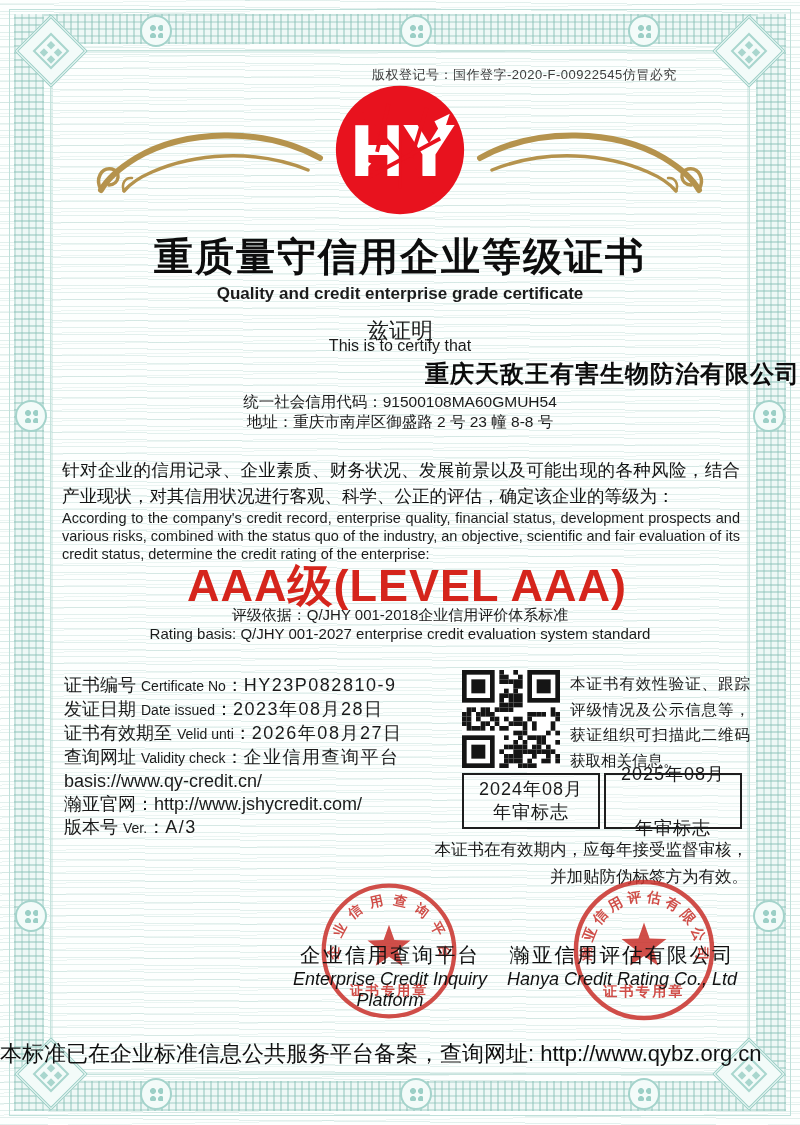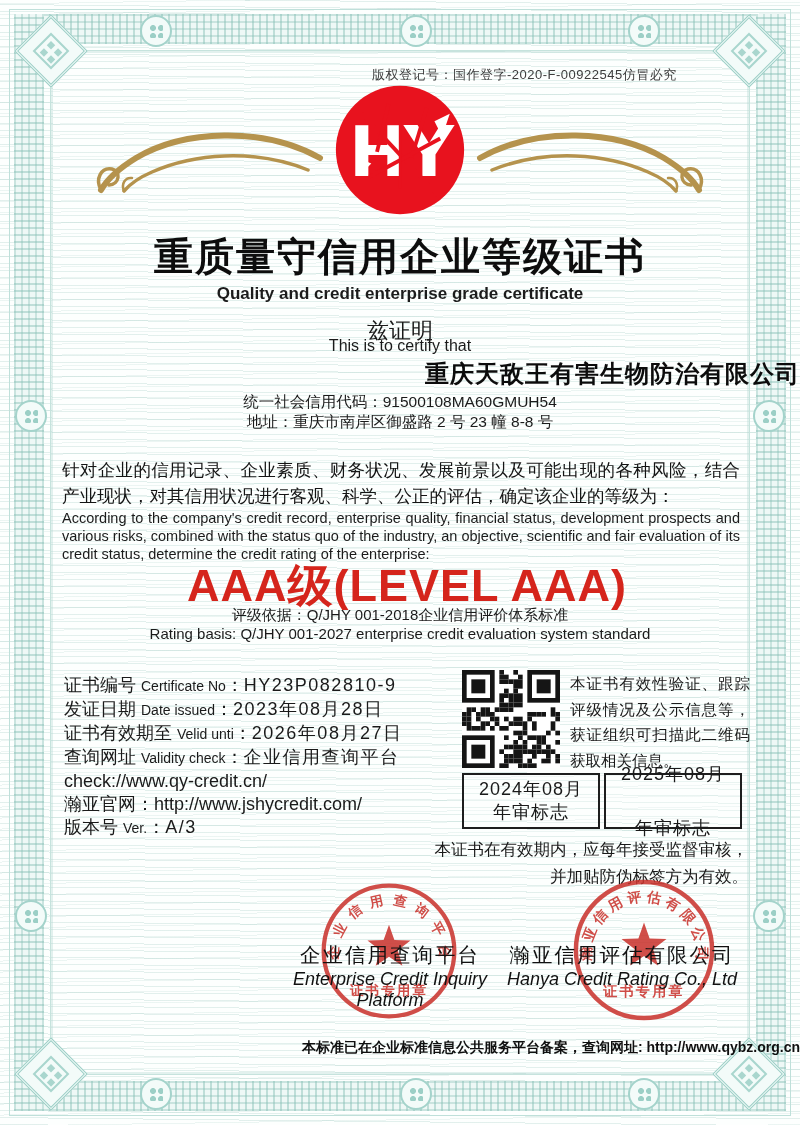--- a/index.html
+++ b/index.html
@@ -76,21 +76,21 @@
   .yb1{left:462px;} .yb2{left:604px;gap:33px;}
   .supervision{right:52px;top:836px;text-align:right;font-size:16.5px;line-height:27px;}
   .seal{position:absolute;opacity:.85;}
   .seal-left{left:318px;top:880px;width:142px;height:142px;}
   .seal-right{left:570px;top:876px;width:148px;height:148px;}
   .issuer{position:absolute;text-align:center;z-index:3;}
   .issuer-left{left:270px;top:941px;width:240px;}
   .issuer-right{left:500px;top:941px;width:244px;}
   .issuer-cn{font-size:20.5px;letter-spacing:2px;color:#111;}
   .issuer-en{font-size:18px;margin-top:0;color:#111;font-style:italic;}
-  .footer-line{left:0;top:1039px;width:100%;text-align:right;font-size:14px;font-weight:bold;color:#101010;}
+  .footer-line{left:0;top:1039px;width:100%;text-align:left;font-size:22px;font-weight:normal;color:#101010;}
   .ring-text{font-size:19px;letter-spacing:2px;fill:#c9302a;font-weight:bold;}
   .seal-label{font-size:19px;letter-spacing:3px;fill:#c9302a;font-weight:bold;}
 </style>
 </head>
 <body>
 
 <div class="page">
 
   <div class="band band-top"></div>
   <div class="band band-bottom"></div>
@@ -168,21 +168,21 @@
     </div>
     <div class="info-row">
       <span class="lbl-cn">发证日期</span><span class="lbl-en">Date issued</span><span class="colon">：</span><span class="val">2023年08月28日</span>
     </div>
     <div class="info-row">
       <span class="lbl-cn">证书有效期至</span><span class="lbl-en">Velid unti</span><span class="colon">：</span><span class="val">2026年08月27日</span>
     </div>
     <div class="info-row">
       <span class="lbl-cn">查询网址</span><span class="lbl-en">Validity check</span><span class="colon">：</span><span class="val">企业信用查询平台</span>
     </div>
-    <div class="info-row val" style="letter-spacing:0;">check://www.qy-credit.cn/</div>
+    <div class="info-row val" style="letter-spacing:0;">basis://www.qy-credit.cn/</div>
     <div class="info-row val" style="letter-spacing:0;">瀚亚官网：http://www.jshycredit.com/</div>
     <div class="info-row">
       <span class="lbl-cn">版本号</span><span class="lbl-en">Ver.</span><span class="colon">：</span><span class="val">A/3</span>
     </div>
   </div>
 
   <svg class="abs qr" id="qr" viewBox="0 0 98 98">
       <rect x="37.33" y="0.00" width="4.67" height="4.67" fill="#151515"></rect>
       <rect x="51.33" y="0.00" width="4.67" height="4.67" fill="#151515"></rect>
       <rect x="37.33" y="4.67" width="4.67" height="4.67" fill="#151515"></rect>

